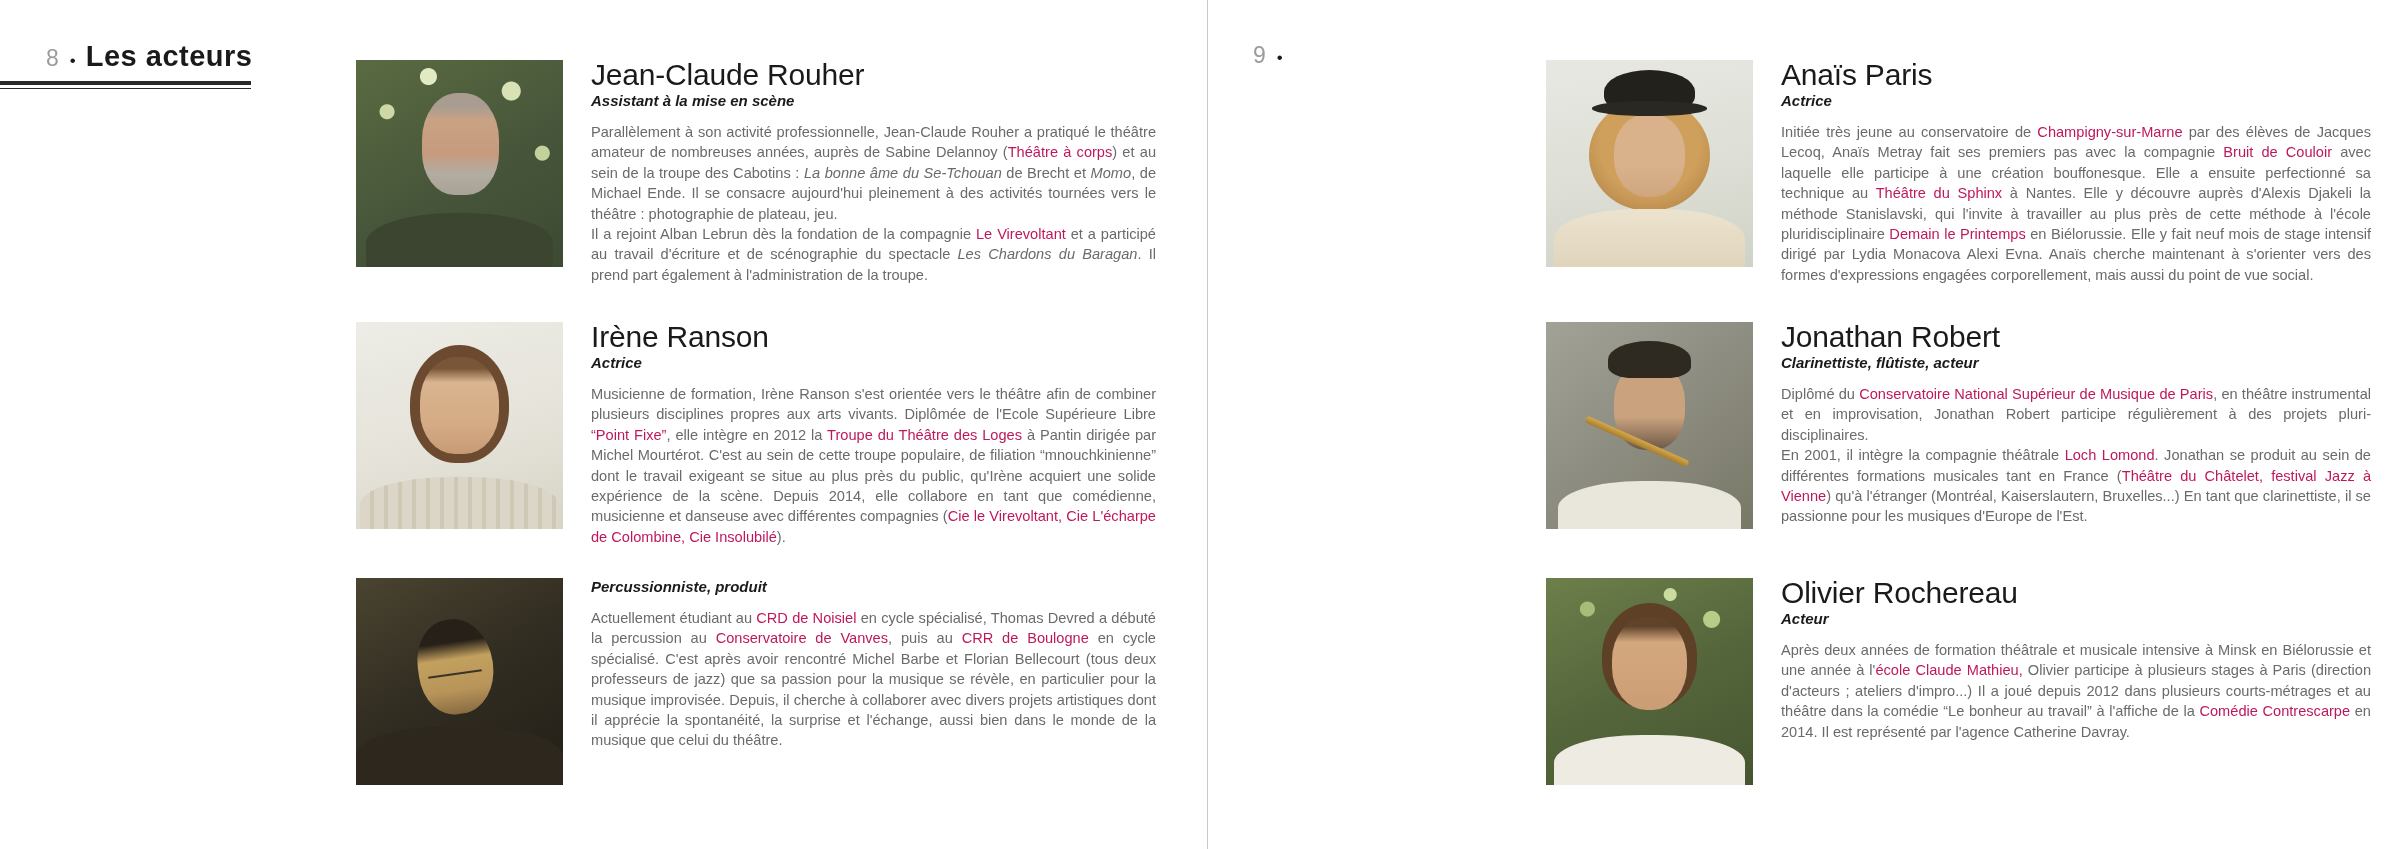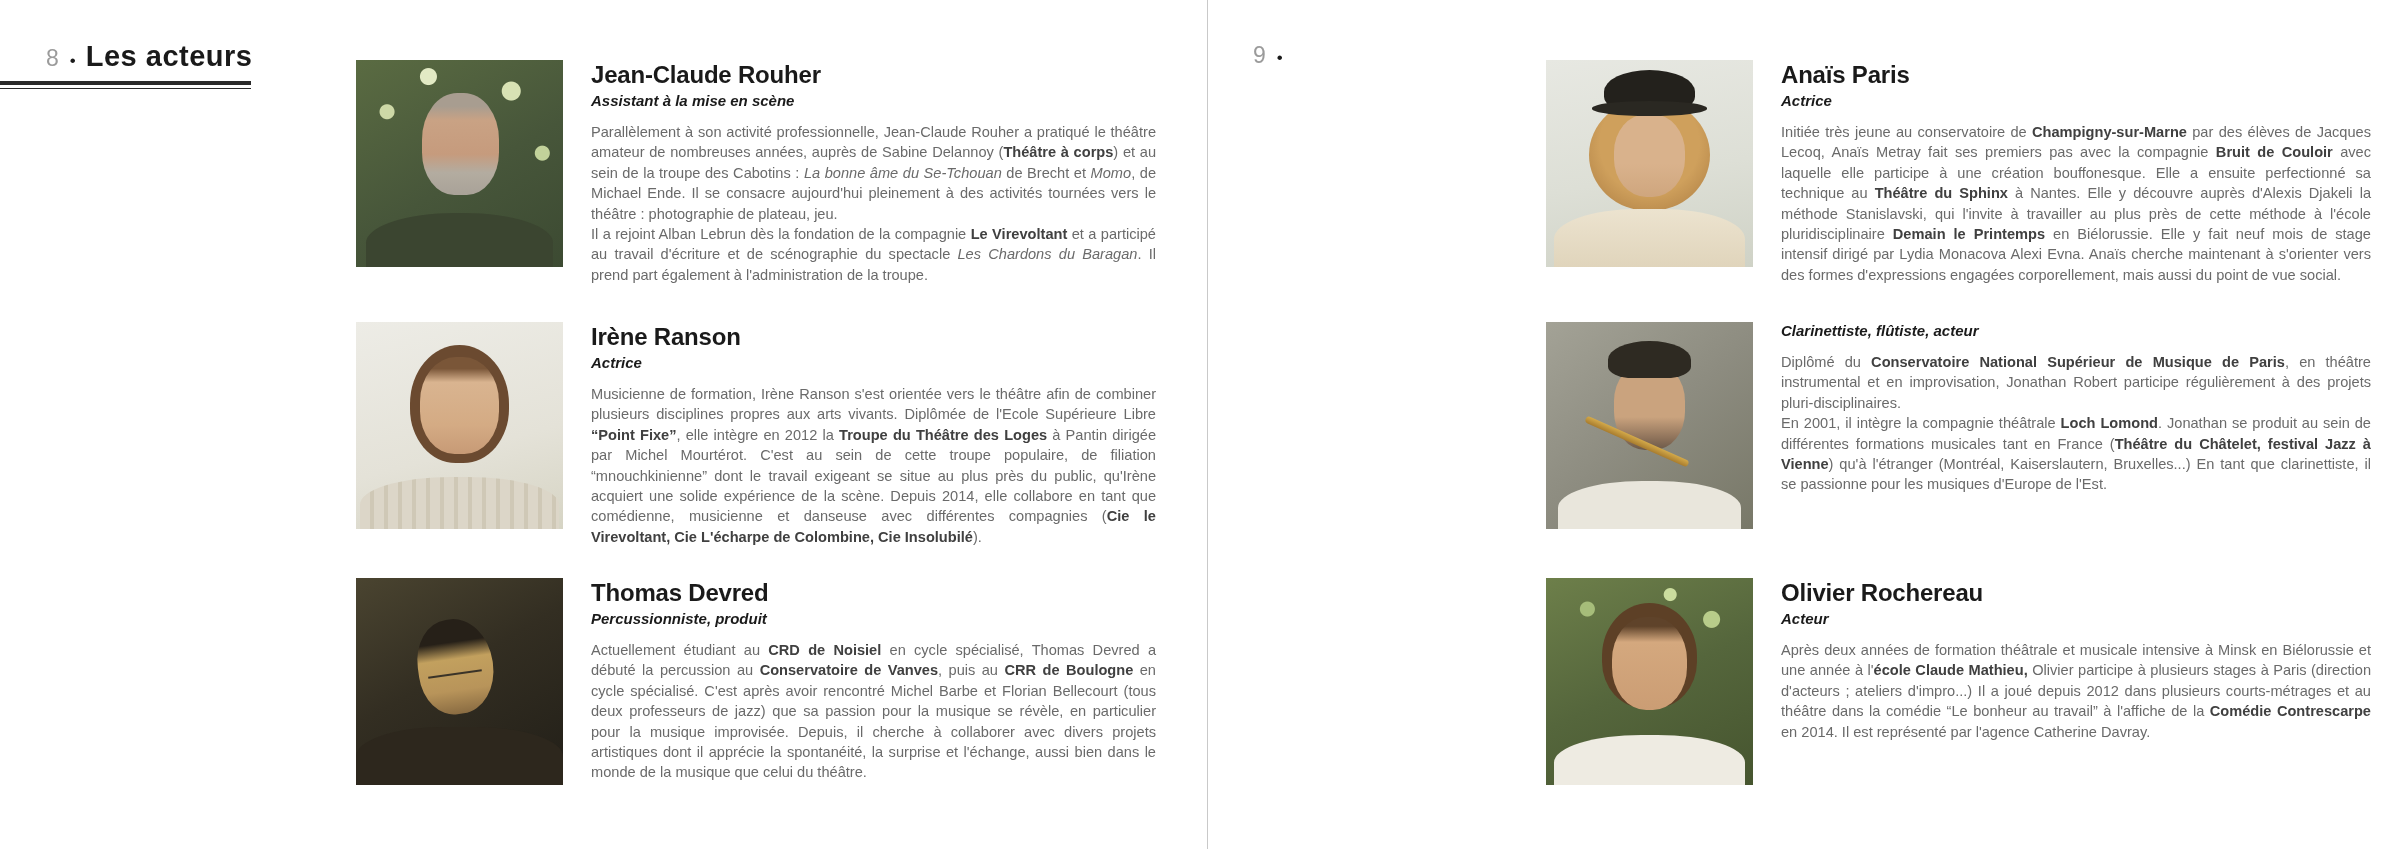--- a/index.html
+++ b/index.html
@@ -39,24 +39,24 @@
   .profiles{position:absolute;top:60px;}
   .profiles.left{left:356px;width:800px;}
   .profiles.right{left:1546px;width:825px;}
   .profile{position:absolute;left:0;display:flex;gap:28px;width:100%;}
   .row1{top:0;} .row2{top:262px;} .row3{top:518px;}
 
   .photo{flex:0 0 207px;width:207px;height:207px;position:relative;overflow:hidden;}
   .photo div{position:absolute;}
 
   .ptext{flex:1;min-width:0;}
-  .pname{font-size:24px;font-weight:700;color:var(--ink);letter-spacing:-.2px;line-height:30px;margin-bottom:2px;}
+  .pname{font-size:30px;font-weight:400;color:var(--ink);letter-spacing:-.2px;line-height:30px;margin-bottom:2px;}
   .prole{font-size:15px;font-weight:700;font-style:italic;color:var(--ink);margin-bottom:13px;}
   .pbody{font-size:14.6px;line-height:20.4px;color:var(--body);text-align:justify;}
-  .seg-b{font-weight:700;color:#404040;}
+  .seg-b{font-weight:400;color:#be185d;}
   .seg-i{font-style:italic;margin-top:44px;}
 
   
   
   .p1{background:
     radial-gradient(circle at 15% 25%, #cdd8a6 0 7px, transparent 8px),
     radial-gradient(circle at 75% 15%, #d8e2b4 0 9px, transparent 10px),
     radial-gradient(circle at 55% 35%, #b9c98e 0 6px, transparent 7px),
     radial-gradient(circle at 90% 45%, #c2d29a 0 7px, transparent 8px),
     radial-gradient(circle at 35% 8%, #e2eac4 0 8px, transparent 9px),
@@ -157,21 +157,20 @@
       </div>
     </section>
 
     <section class="profile row3">
       <div class="photo p3">
         <div class="head"></div>
         <div class="glasses"></div>
         <div class="torso"></div>
       </div>
       <div class="ptext">
-        <h2 class="pname">Thomas Devred</h2>
         <div class="prole">Percussionniste, produit</div>
         <p class="pbody"><span>Actuellement étudiant au </span><span class="seg-b">CRD de Noisiel</span><span> en cycle spécialisé, Thomas Devred a débuté la percussion au </span><span class="seg-b">Conservatoire de Vanves</span><span>, puis au </span><span class="seg-b">CRR de Boulogne</span><span> en cycle spécialisé. C'est après avoir rencontré Michel Barbe et Florian Bellecourt (tous deux professeurs de jazz) que sa passion pour la musique se révèle, en particulier pour la musique improvisée. Depuis, il cherche à collaborer avec divers projets artistiques dont il apprécie la spontanéité, la surprise et l'échange, aussi bien dans le monde de la musique que celui du théâtre.</span></p>
       </div>
     </section>
 
   </div>
 
   <div class="profiles right">
 
     <section class="profile row1">
@@ -190,20 +189,21 @@
     </section>
 
     <section class="profile row2">
       <div class="photo p5">
         <div class="head"></div>
         <div class="hat"></div>
         <div class="flute"></div>
         <div class="torso"></div>
       </div>
       <div class="ptext">
+        <h2 class="pname">Jonathan Robert</h2>
         <div class="prole">Clarinettiste, flûtiste, acteur</div>
         <p class="pbody"><span>Diplômé du </span><span class="seg-b">Conservatoire National Supérieur de Musique de Paris</span><span>, en théâtre instrumental et en improvisation, Jonathan Robert participe régulièrement à des projets pluri-disciplinaires.</span><br><span>En 2001, il intègre la compagnie théâtrale </span><span class="seg-b">Loch Lomond</span><span>. Jonathan se produit au sein de différentes formations musicales tant en France (</span><span class="seg-b">Théâtre du Châtelet, festival Jazz à Vienne</span><span>) qu'à l'étranger (Montréal, Kaiserslautern, Bruxelles...) En tant que clarinettiste, il se passionne pour les musiques d'Europe de l'Est.</span></p>
       </div>
     </section>
 
     <section class="profile row3">
       <div class="photo p6">
         <div class="hair"></div>
         <div class="head"></div>
         <div class="torso"></div>

